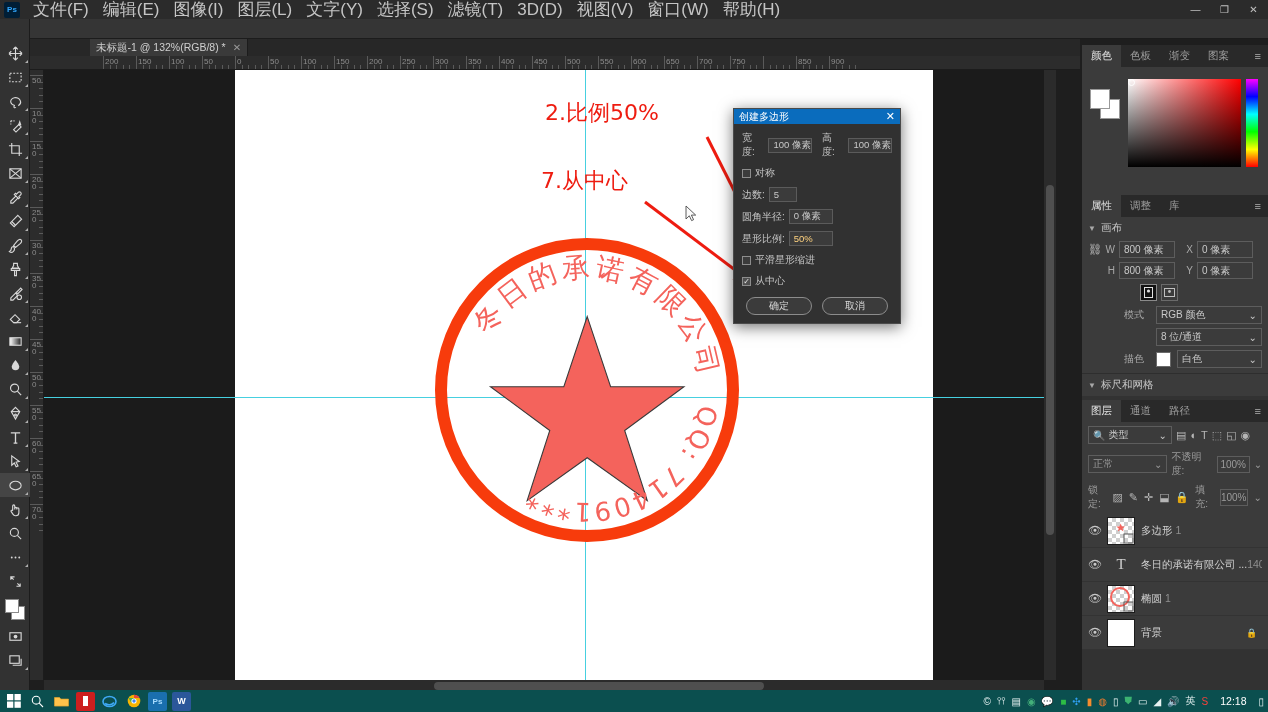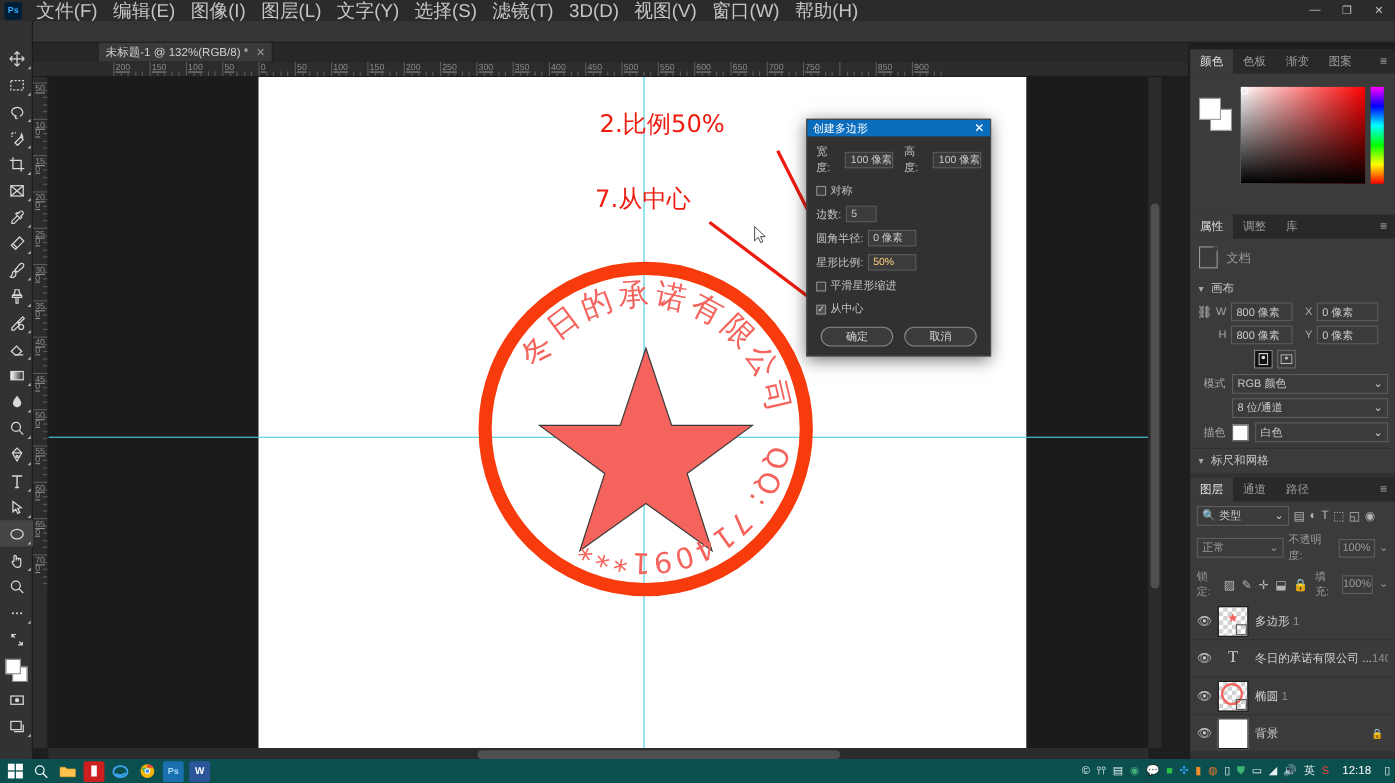--- a/index.html
+++ b/index.html
@@ -62,21 +62,21 @@
 
   
   #ruler-h {
     position:absolute; left:30px; top:56px; width:1050px; height:14px;
     background:#2c2c2c; border-bottom:1px solid #1c1c1c; overflow:hidden;
   }
   #ruler-v {
     position:absolute; left:30px; top:70px; width:14px; height:610px;
     background:#2c2c2c; border-right:1px solid #1c1c1c; overflow:hidden;
   }
-  .rtick { position:absolute; font-size:8px; color:#8c8c8c;text-decoration:underline; }
+  .rtick { position:absolute; font-size:8px; color:#8c8c8c; }
   .rline { position:absolute; background:#5a5a5a; }
 
   
   #canvas-area {
     position:absolute; left:44px; top:70px; width:1000px; height:610px;
     background:#1b1b1b; overflow:hidden;
   }
   #artboard {
     position:absolute; left:191px; top:0px; width:698px; height:615px; background:#fff;
   }
@@ -136,21 +136,21 @@
   .prop-doc-row { display:flex; align-items:center; padding:7px 8px; gap:8px; }
   .doc-icon { width:17px; height:20px; border:1px solid #9a9a9a; position:relative; }
   .doc-icon:after{content:"";position:absolute;right:-1px;top:-1px;border-left:5px solid transparent;border-top:5px solid #3b3b3b;}
   .fieldrow { display:flex; align-items:center; gap:4px; padding:2px 6px; }
   .flabel { font-size:10px; color:#a9a9a9; width:14px; text-align:right; }
   .finput { background:#3b3b3b; border:1px solid #5d5d5d; height:17px; width:56px;
             font-size:10px; color:#c9c9c9; display:flex; align-items:center; padding-left:4px; }
   .linkicon { width:9px; }
   .res-text { font-size:10px; color:#9d9d9d; padding:3px 6px 3px 30px; }
   .selrow { display:flex; align-items:center; gap:6px; padding:2px 6px; }
-  .sellabel { font-size:10px; color:#a9a9a9; width:26px; text-align:right;}
+  .sellabel { font-size:10px; color:#a9a9a9; width:26px; margin-left:36px;}
   .select { background:#3b3b3b; border:1px solid #5d5d5d; height:18px; flex:1;
             font-size:10px; color:#c9c9c9; display:flex; align-items:center; padding:0 4px;
             justify-content:space-between; }
   .orientbtns { display:flex; gap:4px; padding:3px 0 3px 58px; }
   .obtn { width:17px; height:17px; border:1px solid #6a6a6a; display:flex;
           align-items:center; justify-content:center; }
   .obtn.sel { background:#111; border-color:#8a8a8a; }
 
   
   #layerspanel { background:#3b3b3b; }
@@ -756,24 +756,20 @@
     <div id="hue-strip"></div>
   </div>
 
   <div class="panel-tabs">
     <div class="ptab active">属性</div>
     <div class="ptab">调整</div>
     <div class="ptab">库</div>
     <div class="pmenu">≡</div>
   </div>
   <div id="propspanel">
-    <div class="prop-doc-row">
-      <div class="doc-icon"></div>
-      <span style="font-size:11px;color:#9a9a9a">文档</span>
-    </div>
     <div class="prop-section-title">
       <span class="chev">▼</span>
       <span>画布</span>
     </div>
     <div class="fieldrow">
       <span class="linkicon">⛓</span>
       <span class="flabel">W</span>
       <span class="finput">800 像素</span>
       <span class="flabel">X</span>
       <span class="finput">0 像素</span>

